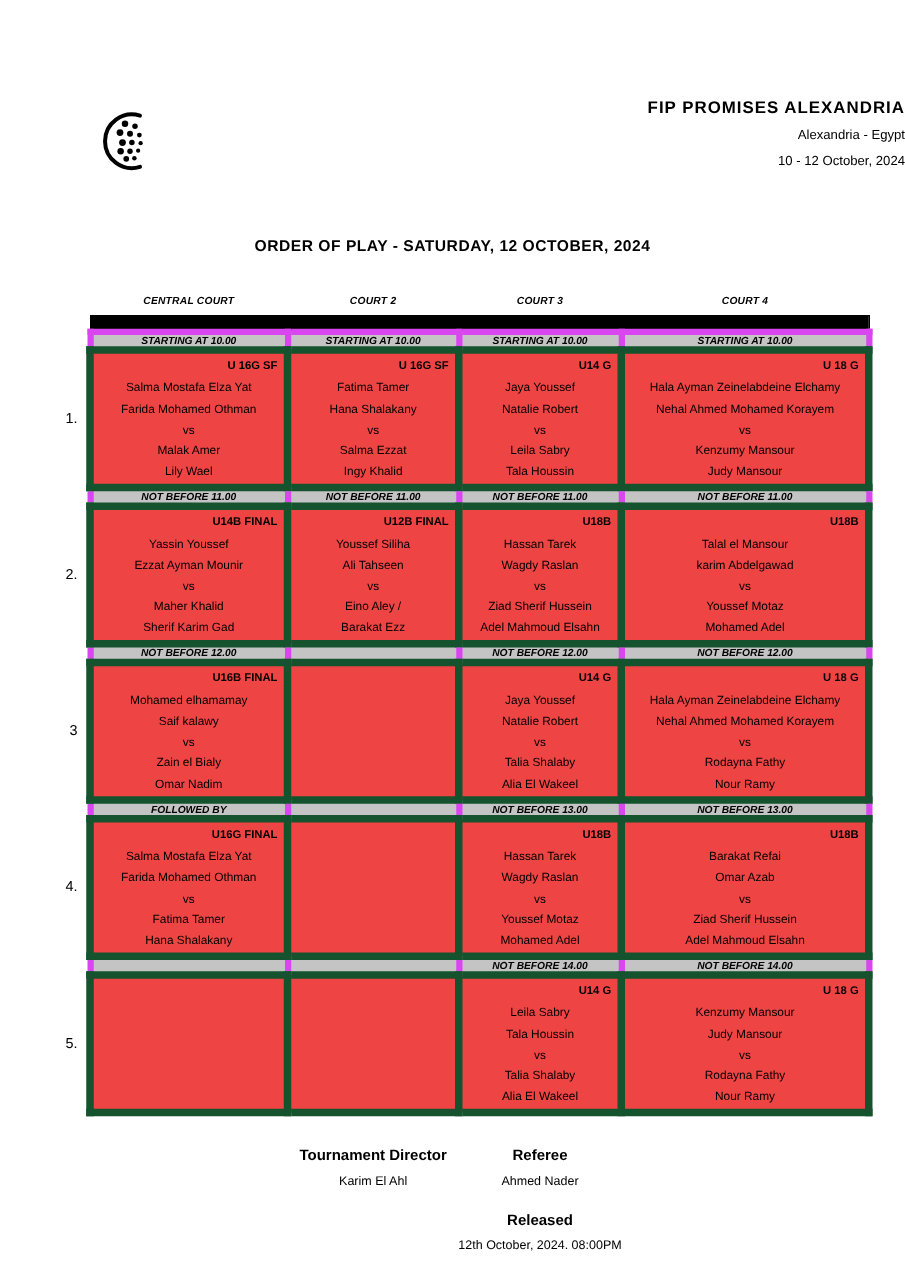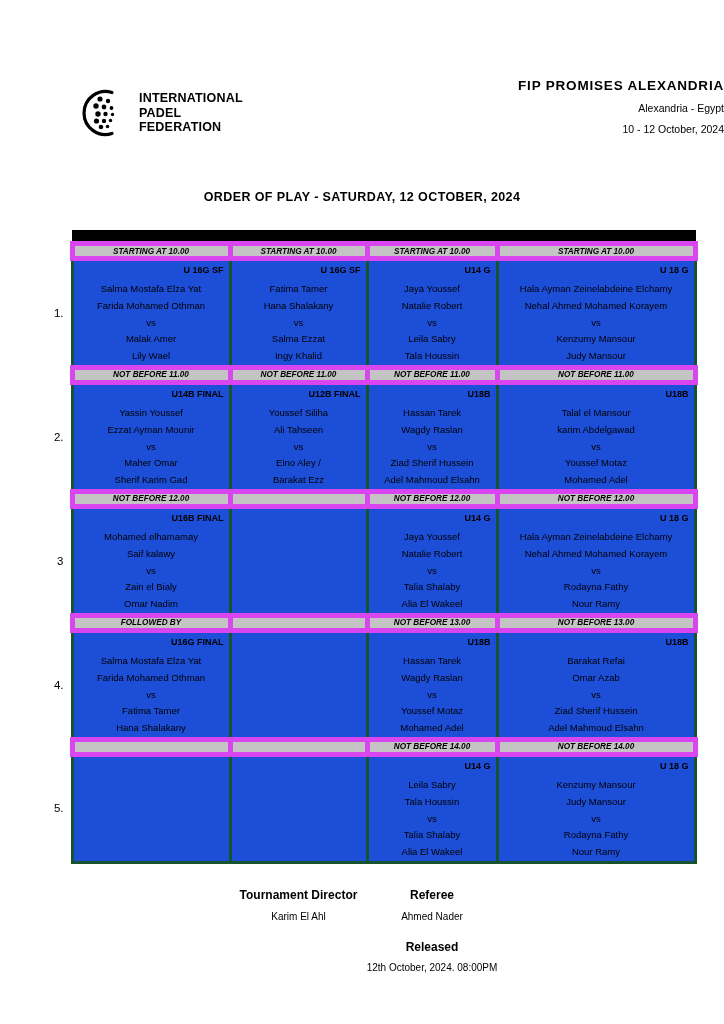--- a/index.html
+++ b/index.html
@@ -17,21 +17,21 @@
   .order-title { text-align: center; font-size: 12.5px; font-weight: 700; letter-spacing: 0.4px; margin-top: 40px; }
 
   
   .table-wrap { margin: 26px 0 0 42px; }
   table.oop { border-collapse: collapse; table-layout: fixed; width: 653px; }
   td, th { padding: 0; }
   .gutter { border: none; background: #fff; }
   .court-header { border: none; font-size: 8.2px; font-weight: 700; font-style: italic; text-align: center; height: 22px; vertical-align: middle; letter-spacing: 0.2px; }
   .black-band { background: var(--band-black, #000); height: 13px; border: 1px solid #000; }
   .time-band { background: var(--band-gray, #c4c4c4); border: 5px solid #d946ef; height: 15px; font-size: 8.2px; font-weight: 700; font-style: italic; text-align: center; vertical-align: middle; }
-  .match-cell { border: 3px solid #14532d; height: 102px; vertical-align: top; padding: 3px 5px 0 5px; background: #1d4ed8; }
+  .match-cell { border: 6px solid #14532d; height: 102px; vertical-align: top; padding: 3px 5px 0 5px; background: #ef4444; }
   .num-cell { text-align: right; vertical-align: middle; font-size: 11.5px; padding-right: 7px; }
   .category { text-align: right; font-weight: 700; font-size: 9px; line-height: 13px; margin-bottom: 4px; min-height: 13px; }
   .player, .vs { text-align: center; font-size: 9.5px; line-height: 16.8px; white-space: nowrap; overflow: hidden; }
 
   
   .footer { position: relative; height: 140px; margin-top: 14px; }
   .f-label { position: absolute; text-align: center; font-weight: 700; font-size: 12px; }
   .f-value { position: absolute; text-align: center; font-size: 10px; }
 </style>
 </head>
@@ -52,25 +52,20 @@
           <circle cx="22" cy="28" r="2.7"></circle>
             <circle cx="29.5" cy="28" r="2.2"></circle>
             <circle cx="36.5" cy="28.5" r="1.7"></circle>
           <circle cx="20.5" cy="35" r="2.6"></circle>
             <circle cx="28" cy="35" r="2.2"></circle>
             <circle cx="34.5" cy="34.5" r="1.7"></circle>
           <circle cx="25" cy="41" r="2.3"></circle>
             <circle cx="31.5" cy="40.5" r="1.8"></circle>
         </g>
       </svg>
-      <div class="logo-text">
-        <div>INTERNATIONAL</div>
-        <div>PADEL</div>
-        <div>FEDERATION</div>
-      </div>
     </div>
     <div class="header-center">
       <div class="doc-title">FIP PROMISES ALEXANDRIA</div>
       <div class="doc-sub">Alexandria - Egypt</div>
       <div class="doc-sub">10 - 12 October, 2024</div>
     </div>
   </div>
 
   <div class="order-title">ORDER OF PLAY - SATURDAY, 12 OCTOBER, 2024</div>
 
@@ -78,20 +73,27 @@
     <table class="oop">
       <colgroup>
         <col style="width:30px">
           <col style="width:158px">
           <col style="width:137px">
           <col style="width:130px">
           <col style="width:198px">
       </colgroup>
       <tbody id="oop-body">
           <tr>
+            <th class="gutter"></th>
+            <th class="court-header">CENTRAL COURT</th>
+            <th class="court-header">COURT 2</th>
+            <th class="court-header">COURT 3</th>
+            <th class="court-header">COURT 4</th>
+          </tr>
+          <tr>
             <td class="gutter"></td>
             <td colspan="4" class="black-band"></td>
           </tr>
           <tr>
             <td class="gutter"></td>
             <td class="time-band">STARTING AT 10.00</td>
             <td class="time-band">STARTING AT 10.00</td>
             <td class="time-band">STARTING AT 10.00</td>
             <td class="time-band">STARTING AT 10.00</td>
           </tr>
@@ -137,21 +139,21 @@
             <td class="time-band">NOT BEFORE 11.00</td>
             <td class="time-band">NOT BEFORE 11.00</td>
           </tr>
           <tr>
             <td class="gutter num-cell">2.</td>
             <td class="match-cell">
               <div class="category">U14B FINAL</div>
               <div class="player">Yassin Youssef</div>
               <div class="player">Ezzat Ayman Mounir</div>
               <div class="vs">vs</div>
-              <div class="player">Maher Omar</div>
+              <div class="player">Maher Khalid</div>
               <div class="player">Sherif Karim Gad</div>
             </td>
             <td class="match-cell">
               <div class="category">U12B FINAL</div>
               <div class="player">Youssef Siliha</div>
               <div class="player">Ali Tahseen</div>
               <div class="vs">vs</div>
               <div class="player">Eino Aley /</div>
               <div class="player">Barakat Ezz</div>
             </td>

